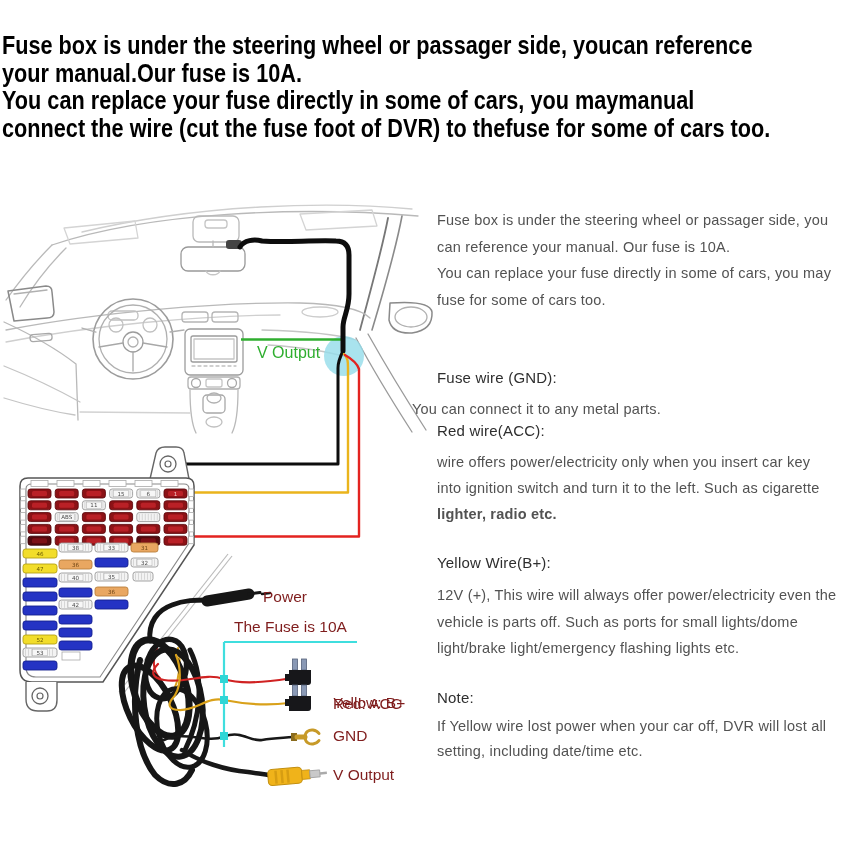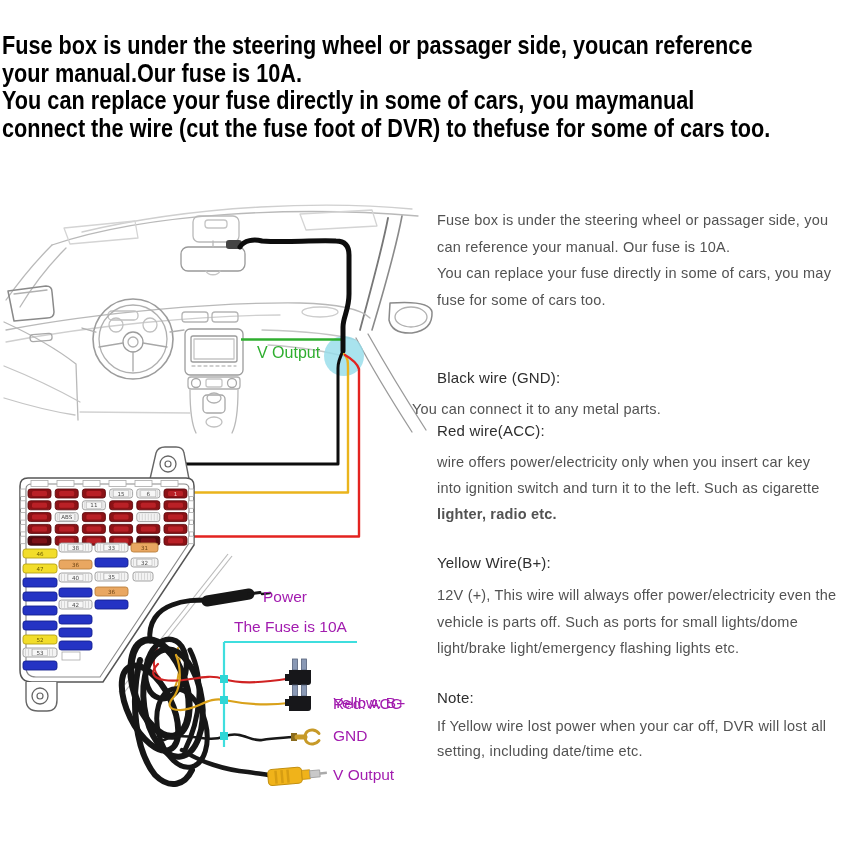--- a/index.html
+++ b/index.html
@@ -4,21 +4,21 @@
 <style>
   html,body{margin:0;padding:0;background:#fff;}
   body{width:850px;height:850px;position:relative;overflow:hidden;
        font-family:"Liberation Sans", sans-serif;}
   .abs{position:absolute;}
   #header{left:2px;top:32px;width:1010px;transform:scaleX(0.85);transform-origin:top left;
           font-weight:bold;font-size:25.5px;line-height:27.5px;color:#000;z-index:3;}
   #header .line{white-space:pre;}
   .rline{white-space:pre;font-size:14.5px;line-height:26.5px;color:#525252;letter-spacing:.2px;}
   .rhead{white-space:pre;font-size:15px;color:#2e2e2e;letter-spacing:.2px;}
-  .lbl{font-size:15.5px;color:#a21caf;white-space:pre;z-index:3;}
+  .lbl{font-size:15.5px;color:#7f1d1d;white-space:pre;z-index:3;}
   .lbl-green{font-size:16px;color:#2fae2f;white-space:pre;z-index:3;}
   #diagram-svg{position:absolute;left:0;top:0;z-index:1;}
   .txtcol{z-index:3;}
 </style>
 </head>
 <body>
 
 <svg id="diagram-svg" width="850" height="850" viewBox="0 0 850 850">
 
   <g stroke="#b9b9b9" fill="none" stroke-width="1.3" stroke-linecap="round" stroke-linejoin="round">
@@ -410,21 +410,21 @@
   <div class="line">connect the wire (cut the fuse foot of DVR) to thefuse for some of cars too.</div>
 </div>
 
 <div class="abs txtcol" style="left:437px;top:207px;">
   <div class="rline">Fuse box is under the steering wheel or passager side, you</div>
   <div class="rline">can reference your manual. Our fuse is 10A.</div>
   <div class="rline">You can replace your fuse directly in some of cars, you may</div>
   <div class="rline">fuse for some of cars too.</div>
 </div>
 
-<div class="abs txtcol rhead" style="left:437px;top:369px;">Black wire (GND):</div>
+<div class="abs txtcol rhead" style="left:437px;top:369px;">Fuse wire (GND):</div>
 <div class="abs txtcol" style="left:412px;top:396px;">
   <div class="rline">You can connect it to any metal parts.</div>
 </div>
 
 <div class="abs txtcol rhead" style="left:437px;top:422px;">Red wire(ACC):</div>
 <div class="abs txtcol" style="left:437px;top:449px;line-height:26px;">
   <div class="rline" style="line-height:26px;">wire offers power/electricity only when you insert car key</div>
   <div class="rline" style="line-height:26px;">into ignition switch and turn it to the left. Such as cigarette</div>
   <div class="rline" style="line-height:26px;font-weight:bold;">lighter, radio etc.</div>
 </div>

